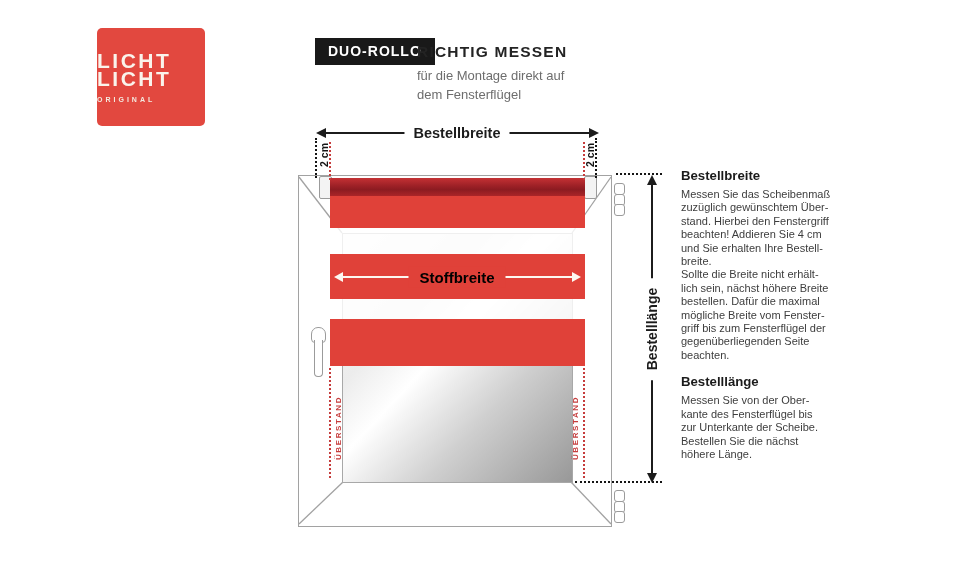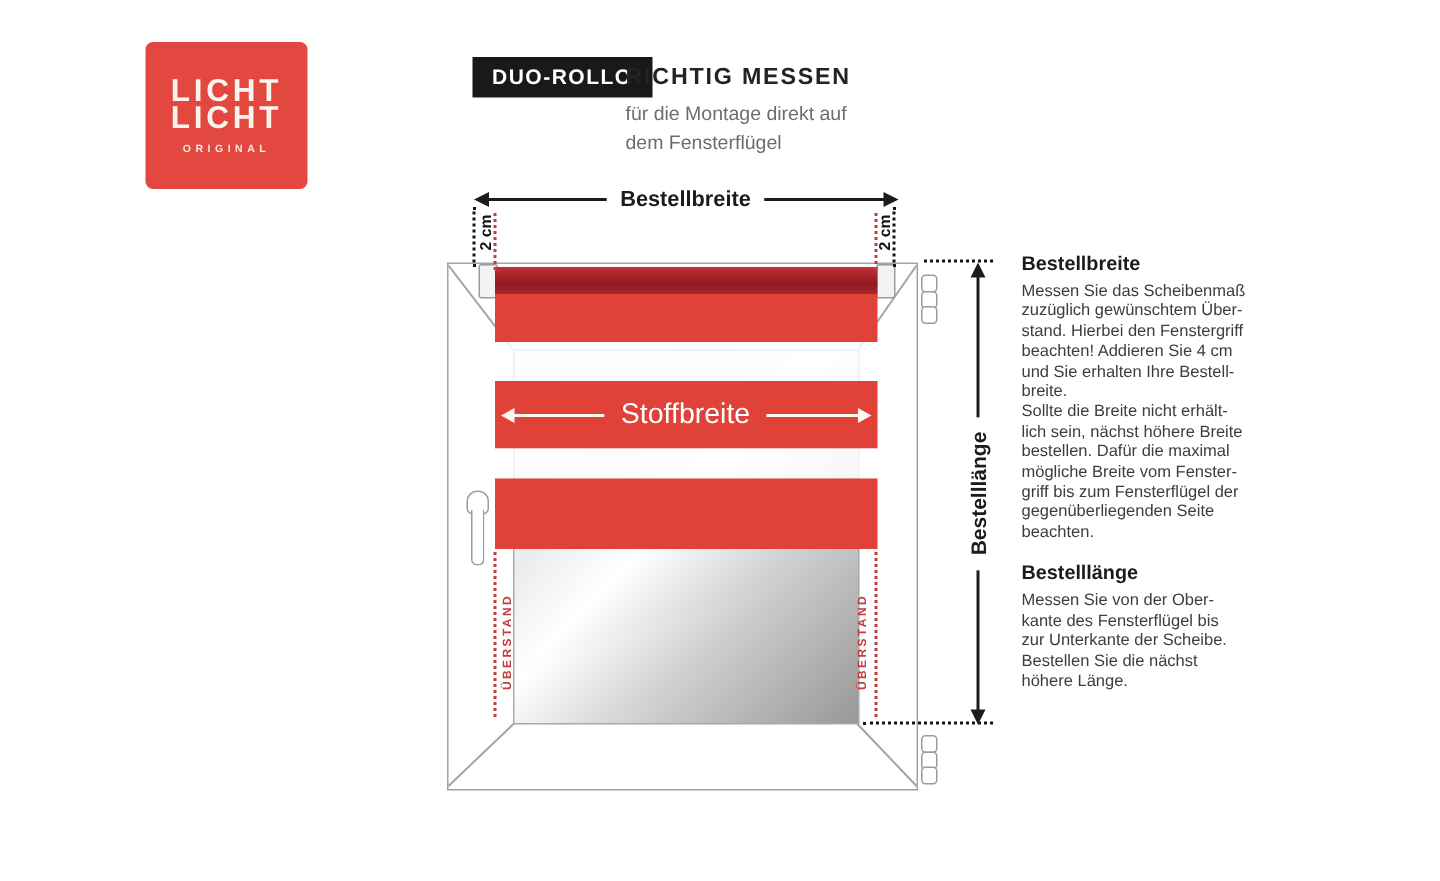--- a/index.html
+++ b/index.html
@@ -1,21 +1,21 @@
 <!DOCTYPE html>
 <html><head>
 <meta charset="utf-8">
 <style>
   html,body{margin:0;padding:0;background:#fff;}
   body{font-family:"Liberation Sans", sans-serif;}
   .canvas{position:relative;width:960px;height:587px;background:#fff;overflow:hidden;}
 
   
   .logo{position:absolute;left:97px;top:28px;width:108px;height:98px;background:#e2483f;border-radius:5px;
-        display:flex;flex-direction:column;align-items:center;justify-content:center;}
+        display:flex;flex-direction:column;align-items:flex-start;justify-content:center;}
   .logo-line{color:#faf4ec;font-weight:bold;font-size:21px;line-height:18px;letter-spacing:2.5px;}
   .logo-tag{color:#f3e9df;font-size:7px;letter-spacing:3px;margin-top:8px;font-weight:bold;}
 
   
   .badge{position:absolute;left:303px;top:38px;height:27px;line-height:27px;padding:0 13px;background:#191919;
          color:#fff;font-size:14px;font-weight:bold;letter-spacing:1px;margin-left:12px;}
   .title{position:absolute;left:417px;top:43px;font-size:15.5px;font-weight:bold;letter-spacing:1.2px;color:#232323;}
   .subtitle{position:absolute;left:417px;top:66px;font-size:13px;line-height:19px;color:#6d6d6d;white-space:pre-line;}
 
   
@@ -44,22 +44,22 @@
   .stripe.s3{top:319px;height:47px;}
   .sheer{position:absolute;left:330px;width:255px;background:rgba(255,255,255,0.82);z-index:4;}
   .sheer.g1{top:228px;height:26px;}
   .sheer.g2{top:299px;height:20px;}
 
   
   .sb-line{position:absolute;left:340px;top:276px;width:234px;height:1.6px;background:#fdf8f1;z-index:6;}
   .sb-ah{position:absolute;width:0;height:0;border-top:5px solid transparent;border-bottom:5px solid transparent;z-index:6;}
   .sb-ah.l{left:334px;top:272px;border-right:9px solid #fdf8f1;}
   .sb-ah.r{left:572px;top:272px;border-left:9px solid #fdf8f1;}
-  .sb-label{position:absolute;left:457px;top:277px;transform:translate(-50%,-50%);background:#e04139;color:#ffffff;
-            font-size:19px;font-weight:400;padding:2px 11px;z-index:7;white-space:nowrap;}
+  .sb-label{position:absolute;left:457px;top:277px;transform:translate(-50%,-50%);background:#e04139;color:#000000;
+            font-size:15px;font-weight:700;padding:2px 11px;z-index:7;white-space:nowrap;}
 
   
   .bb-line{position:absolute;left:319px;top:132px;width:277px;height:1.7px;background:#1c1c1c;z-index:6;}
   .bb-ah{position:absolute;width:0;height:0;border-top:5px solid transparent;border-bottom:5px solid transparent;z-index:6;}
   .bb-ah.l{left:316px;top:128px;border-right:10px solid #1c1c1c;}
   .bb-ah.r{left:589px;top:128px;border-left:10px solid #1c1c1c;}
   .bb-label{position:absolute;left:457px;top:133px;transform:translate(-50%,-50%);background:#fff;color:#1c1c1c;
             font-size:14.5px;font-weight:bold;padding:1px 9px;z-index:7;white-space:nowrap;}
   .dot-v{position:absolute;border-left:2.6px dotted #151515;z-index:6;}
   .dot-v.bl{left:315px;top:138px;height:40px;} .dot-v.br{left:595px;top:138px;height:40px;}

